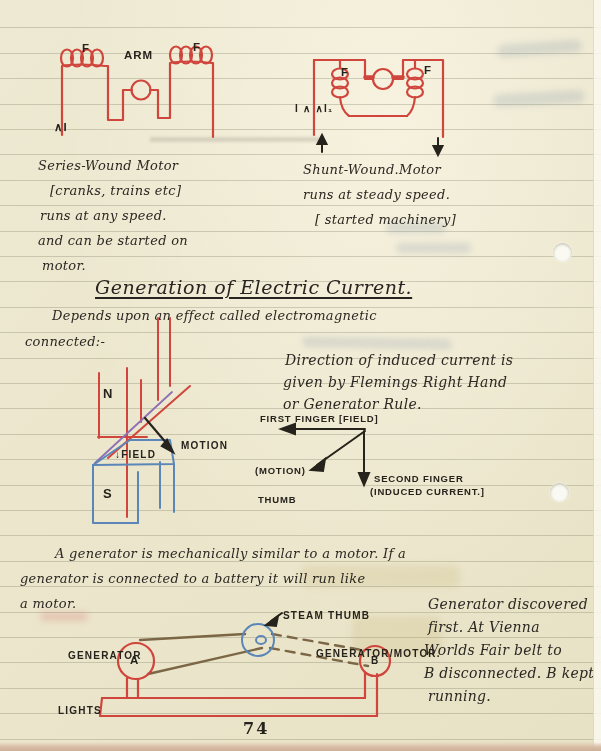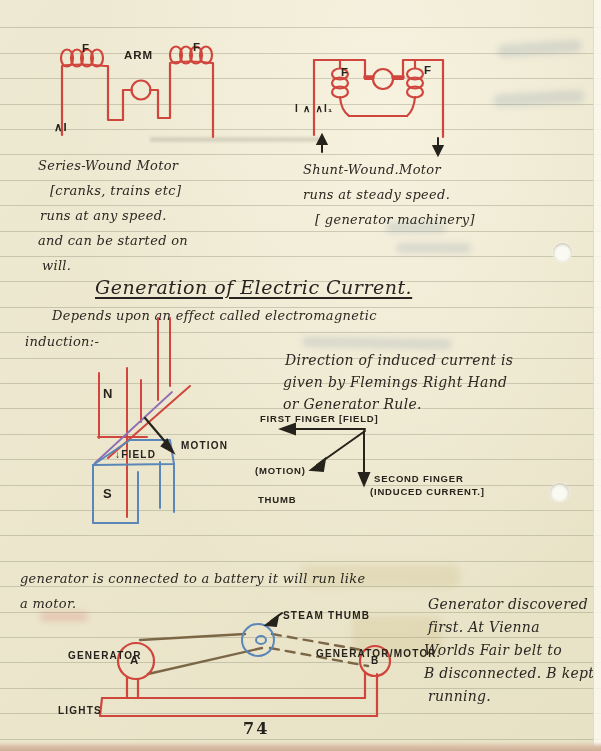--- a/index.html
+++ b/index.html
@@ -104,29 +104,29 @@
     </g>
   </svg>
   <span class="abs caps caps-lg" style="left:341px;top:66px;">F</span>
   <span class="abs caps caps-lg" style="left:424px;top:64px;">F</span>
   <span class="abs caps" style="left:295px;top:103px;">I ∧  ∧I₁</span>
 
   <span class="abs hw" style="left:38px;top:158px;">Series-Wound Motor</span>
   <span class="abs hw" style="left:50px;top:183px;">[cranks, trains etc]</span>
   <span class="abs hw" style="left:40px;top:208px;">runs at any speed.</span>
   <span class="abs hw" style="left:38px;top:233px;">and can be started on</span>
-  <span class="abs hw" style="left:42px;top:258px;">will.</span>
+  <span class="abs hw" style="left:42px;top:258px;">motor.</span>
 
   <span class="abs hw" style="left:303px;top:162px;">Shunt-Wound.Motor</span>
   <span class="abs hw" style="left:303px;top:187px;">runs at steady speed.</span>
-  <span class="abs hw" style="left:315px;top:212px;">[ generator machinery]</span>
+  <span class="abs hw" style="left:315px;top:212px;">[ started machinery]</span>
 
   <span class="abs hw heading" style="left:95px;top:276px;">Generation of Electric Current.</span>
   <span class="abs hw" style="left:52px;top:308px;">Depends upon an effect called electromagnetic</span>
-  <span class="abs hw" style="left:25px;top:334px;">induction:-</span>
+  <span class="abs hw" style="left:25px;top:334px;">connected:-</span>
 
   <svg style="left:78px;top:312px;" width="170" height="218" viewBox="0 0 170 218">
     <g stroke="#d0453c" stroke-width="2" fill="none" stroke-linecap="round">
       <path d="M80,6 L80,88"></path>
       <path d="M92,6 L92,74"></path>
       <path d="M30,146 L112,74"></path>
       <path d="M21,61 L21,126"></path>
       <path d="M49,56 L49,205"></path>
       <path d="M63,68 L63,110"></path>
       <path d="M20,125 L69,125"></path>
@@ -162,20 +162,21 @@
       <path d="M109,16 L109,60" fill="none"></path>
       <polygon points="104,58 109,70 114,58"></polygon>
     </g>
   </svg>
   <span class="abs caps caps-sm" style="left:260px;top:413px;">FIRST FINGER [FIELD]</span>
   <span class="abs caps caps-sm" style="left:258px;top:452px;margin-top:42px;">THUMB</span>
   <span class="abs caps caps-sm" style="left:255px;top:465px;">(MOTION)</span>
   <span class="abs caps caps-sm" style="left:374px;top:473px;">SECOND FINGER</span>
   <span class="abs caps caps-sm" style="left:370px;top:486px;">(INDUCED CURRENT.]</span>
 
+  <span class="abs hw" style="left:55px;top:546px;">A generator is mechanically similar to a motor. If a</span>
   <span class="abs hw" style="left:20px;top:571px;">generator is connected to a battery it will run like</span>
   <span class="abs hw" style="left:20px;top:596px;">a motor.</span>
 
   <svg style="left:85px;top:608px;" width="320" height="118" viewBox="0 0 320 118">
     <g stroke="#7b6645" stroke-width="2.4" fill="none" stroke-linecap="round">
       <path d="M55,32 L160,26"></path>
       <path d="M63,66 L177,40"></path>
       <path d="M187,26 L277,42" stroke-dasharray="9,7"></path>
       <path d="M185,40 L283,58" stroke-dasharray="9,7"></path>
     </g>

